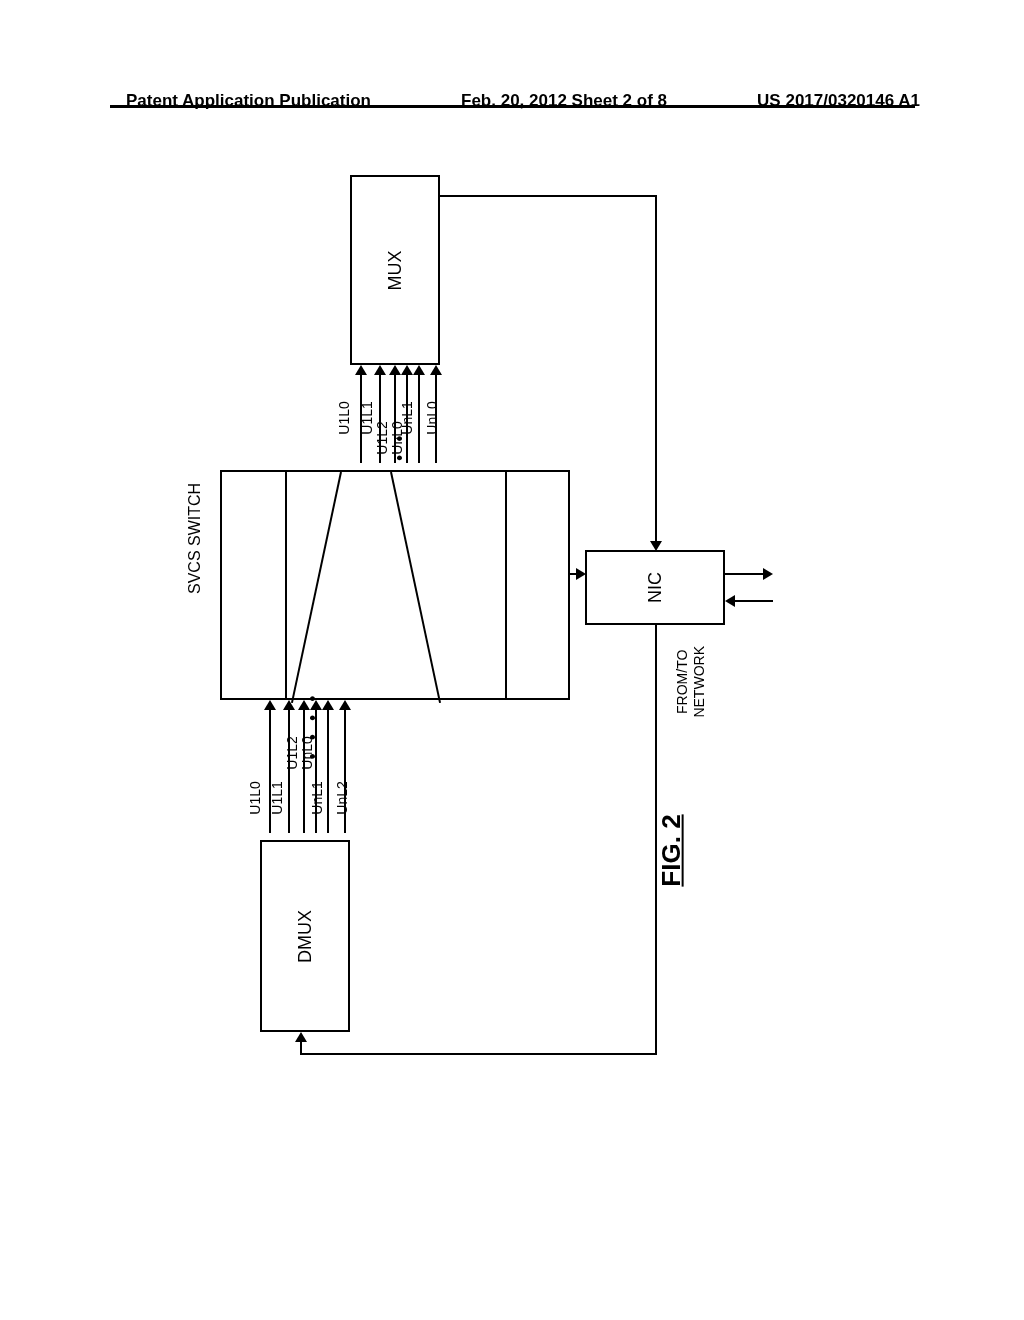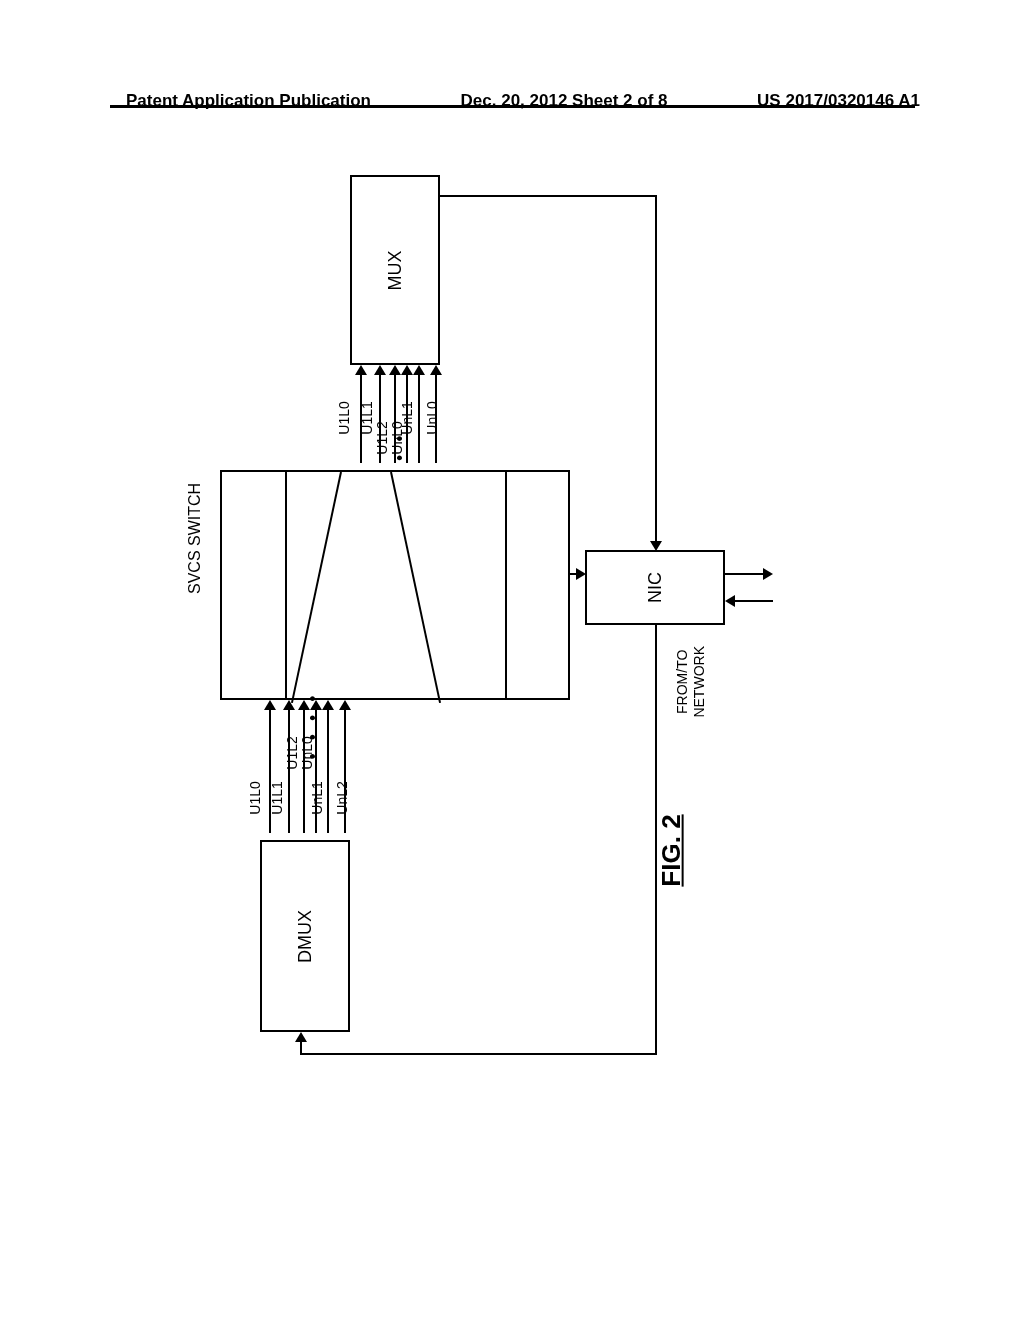--- a/index.html
+++ b/index.html
@@ -192,21 +192,21 @@
       font-size: 14px;
       line-height: 1.2;
       text-align: center;
     }
   </style>
 </head>
 <body>
 
 <div class="header">
   <span>Patent Application Publication</span>
-  <span>Dec. 20, 2012  Sheet 2 of 8</span>
+  <span>Feb. 20, 2012  Sheet 2 of 8</span>
   <span>US 2017/0320146 A1</span>
 </div>
 <div class="header-border"></div>
 
 <div class="diagram-container">
 
   <div class="block mux-block">
     <span class="block-label">MUX</span>
   </div>
 

